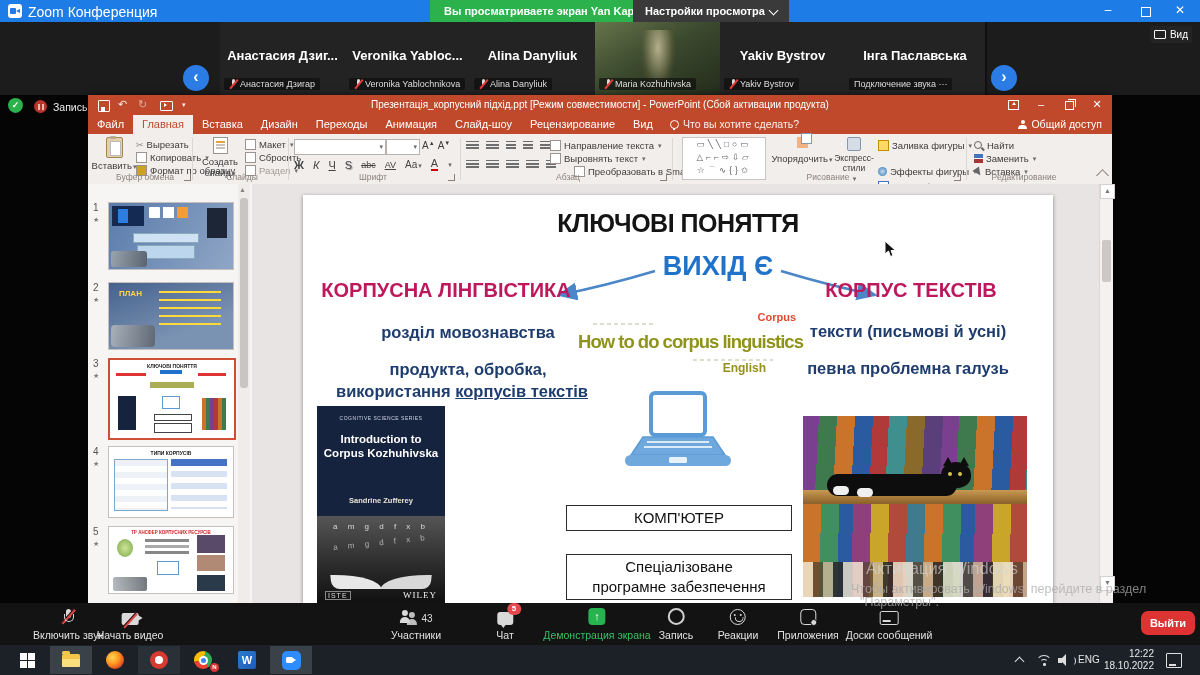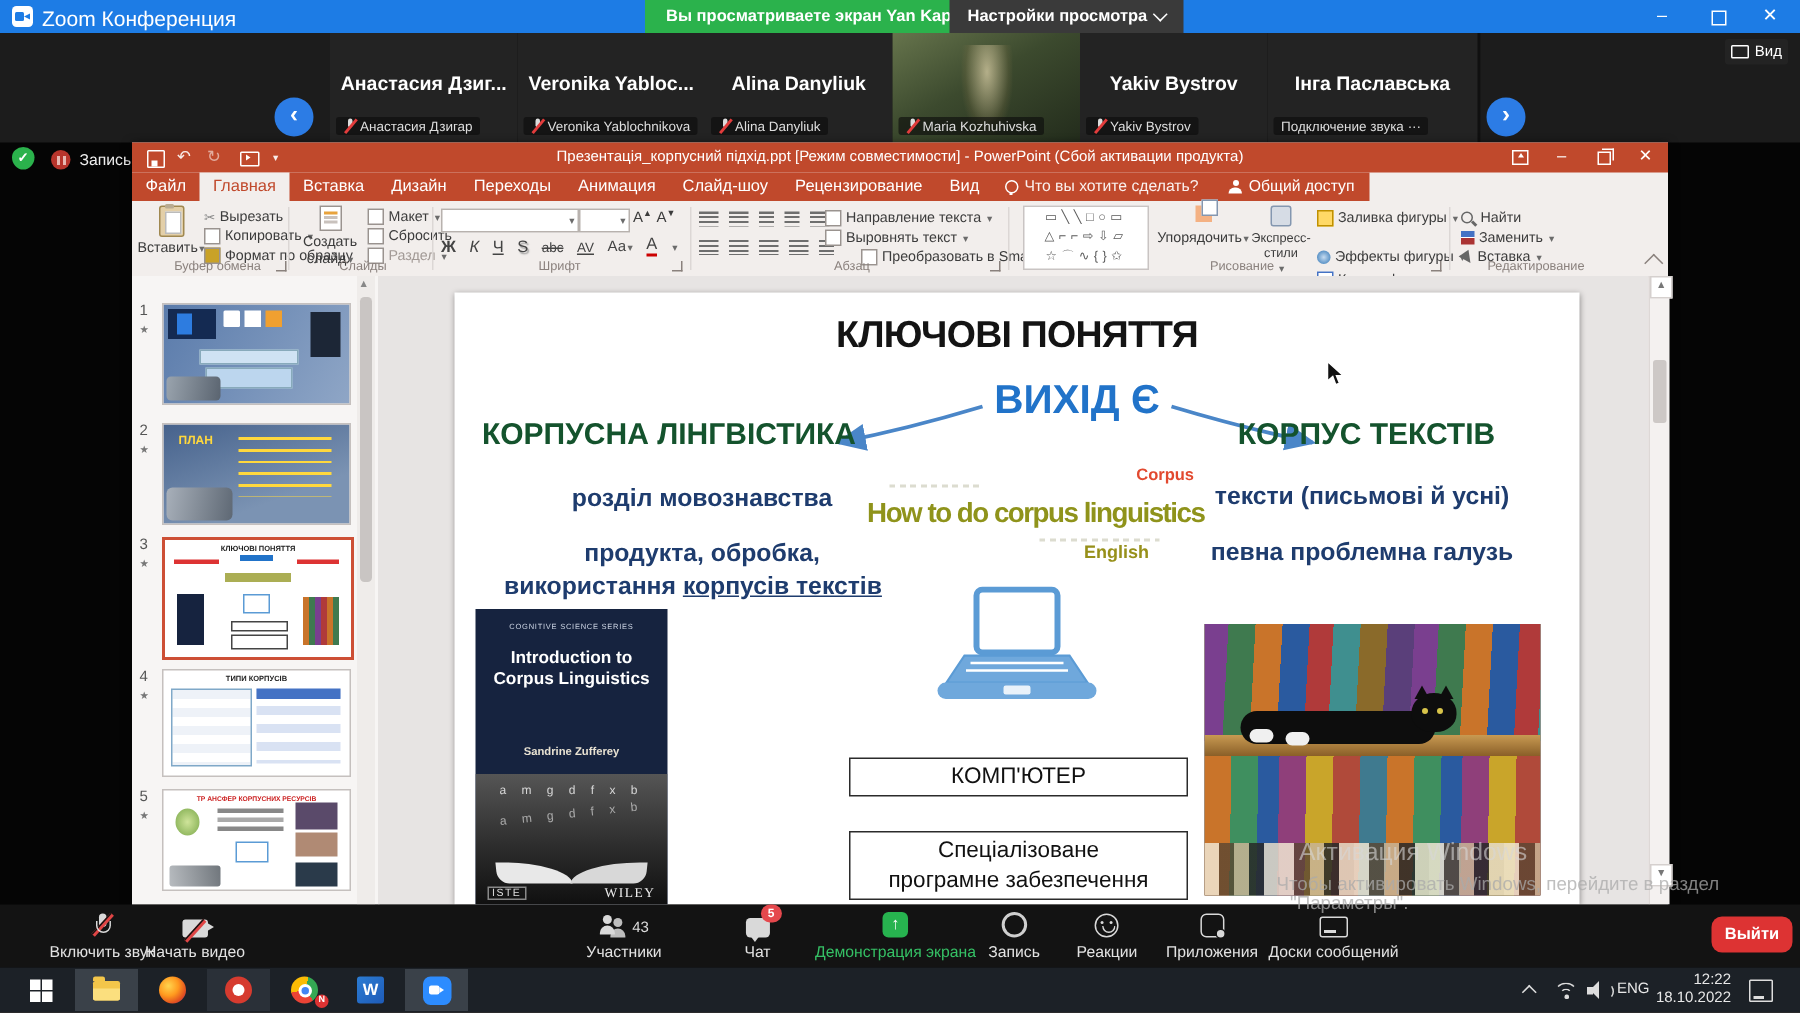--- a/index.html
+++ b/index.html
@@ -49,21 +49,21 @@
   .saveic{position:absolute;left:10px;top:5px;width:10px;height:10px;border:1.4px solid #fff;border-radius:1px;}
   .saveic::after{content:"";position:absolute;left:2px;bottom:0;width:4px;height:4px;background:#fff;}
   .showic{position:absolute;left:72px;top:6px;width:11px;height:8px;border:1.3px solid #fff;border-radius:1px;}
   .showic::after{content:"";position:absolute;left:3px;top:1px;border-top:2px solid transparent;border-bottom:2px solid transparent;border-left:3.5px solid #fff;}
   .pwb{position:absolute;top:0;height:20px;width:26px;text-align:center;line-height:19px;font-size:11px;color:#fff;}
   .resbox{position:absolute;left:9px;top:6px;width:7px;height:7px;border:1.2px solid #fff;}
   .resbox::after{content:"";position:absolute;left:1.5px;top:-3.5px;width:7px;height:7px;border:1.2px solid #fff;border-left:none;border-bottom:none;}
   .ribopt{position:absolute;left:8px;top:5px;width:9px;height:8px;border:1.2px solid #fff;}
   .ribopt::after{content:"";position:absolute;left:2.5px;top:1px;border-left:2px solid transparent;border-right:2px solid transparent;border-bottom:3px solid #fff;}
 
-  .tabrow{position:absolute;left:0;top:20px;width:825px;height:19px;background:#c0492c;}
+  .tabrow{position:absolute;left:0;top:20px;width:1024px;height:19px;background:#c0492c;}
   .ptab{position:relative;float:left;height:19px;line-height:19px;padding:0 9px;font-size:11px;color:#fff;}
   .ptab.active{background:#f2eeec;color:#c0492c;}
   .tellme{float:left;height:19px;line-height:19px;font-size:10.5px;color:rgba(255,255,255,.92);padding:0 8px;display:flex;align-items:center;gap:4px;}
   .bulb{display:inline-block;width:7px;height:7px;border:1.2px solid #fff;border-radius:50%;position:relative;}
   .bulb::after{content:"";position:absolute;left:2px;top:7px;width:2.5px;height:2px;background:#fff;}
   .sharebtn{position:absolute;right:10px;top:0;height:19px;line-height:19px;color:#fff;font-size:10.5px;display:flex;align-items:center;gap:4px;}
   .person{display:inline-block;width:9px;height:9px;position:relative;}
   .person::before{content:"";position:absolute;left:2.5px;top:0;width:4px;height:4px;border-radius:50%;background:#fff;}
   .person::after{content:"";position:absolute;left:0;top:4.5px;width:9px;height:4.5px;border-radius:4px 4px 0 0;background:#fff;}
 
@@ -112,21 +112,21 @@
 
   
   .canvas{position:absolute;left:164px;top:89px;width:847px;height:419px;background:#e7e4e3;overflow:hidden;}
   .slide{position:absolute;left:51px;top:11px;width:750px;height:408px;background:#fff;box-shadow:0 1px 4px rgba(0,0,0,.4);}
   .vscroll{position:absolute;left:1011px;top:89px;width:13px;height:419px;background:#f4f1f0;border-left:1px solid #ddd8d6;}
   .vthumb{position:absolute;left:2px;top:56px;width:9px;height:42px;background:#cdc8c6;border-radius:2px;}
   .vbtn{position:absolute;left:0;width:13px;height:13px;background:#fff;border:1px solid #d5d0ce;color:#777;font-size:7px;text-align:center;line-height:12px;}
 
   .sl-title{position:absolute;left:0;right:0;top:14px;text-align:center;font-size:25px;font-weight:bold;color:#141414;letter-spacing:-.5px;}
   .sl-exit{position:absolute;left:320px;top:56px;width:190px;text-align:center;font-size:27px;font-weight:bold;color:#2173c9;}
-  .sl-red{position:absolute;font-size:20px;font-weight:bold;color:#14532d;text-align:center;}
+  .sl-red{position:absolute;font-size:20px;font-weight:bold;color:#be185d;text-align:center;}
   .sl-navy{position:absolute;font-size:16.5px;font-weight:600;color:#1e3c6e;text-align:center;}
   .boxlbl{position:absolute;left:263px;width:224px;border:1.6px solid #2b2b2b;text-align:center;color:#111;background:#fff;}
   .wcl{position:absolute;left:270px;top:114px;width:235px;height:80px;}
   .wcl-main{position:absolute;left:0;top:22px;width:235px;text-align:center;font-size:18.5px;font-weight:bold;color:#8f931b;letter-spacing:-1px;}
   .wcl-top{position:absolute;right:12px;top:2px;font-size:11px;font-weight:bold;color:#e2492f;}
   .wcl-sub{position:absolute;right:42px;top:52px;font-size:12px;font-weight:bold;color:#97901a;}
   .speck{position:absolute;background:repeating-linear-gradient(90deg,#b9b9a0 0 4px,transparent 4px 7px);opacity:.5;height:2px;}
 
   .book{position:absolute;left:14px;top:211px;width:128px;height:197px;background:#16233f;color:#fff;overflow:hidden;}
   .bk-series{position:absolute;left:0;right:0;top:9px;text-align:center;font-size:5px;letter-spacing:.5px;color:#cdd5e4;}
@@ -589,21 +589,21 @@
         <div class="boxlbl" style="top:310px;height:24px;line-height:24px;font-size:15px;">КОМП'ЮТЕР</div>
         <div class="boxlbl" style="top:359px;height:42px;font-size:15px;line-height:20px;padding-top:2px;">
           <div>Спеціалізоване</div>
           <div>програмне забезпечення</div>
         </div>
 
         <div class="book">
           <div class="bk-series">COGNITIVE SCIENCE SERIES</div>
           <div class="bk-title">
             <div>Introduction to</div>
-            <div>Corpus Linguistics</div>
+            <div>Corpus Kozhuhivska</div>
           </div>
           <div class="bk-auth">Sandrine Zufferey</div>
           <div class="bk-photo">
             <div class="bk-let">a m g d f x b</div>
             <div class="bk-let" style="top:22px;transform:rotate(-6deg);opacity:.6;">a m g d f x b</div>
             <div class="bk-book"></div>
             <span class="bk-iste">ISTE</span>
             <span class="bk-wiley">WILEY</span>
           </div>
         </div>

